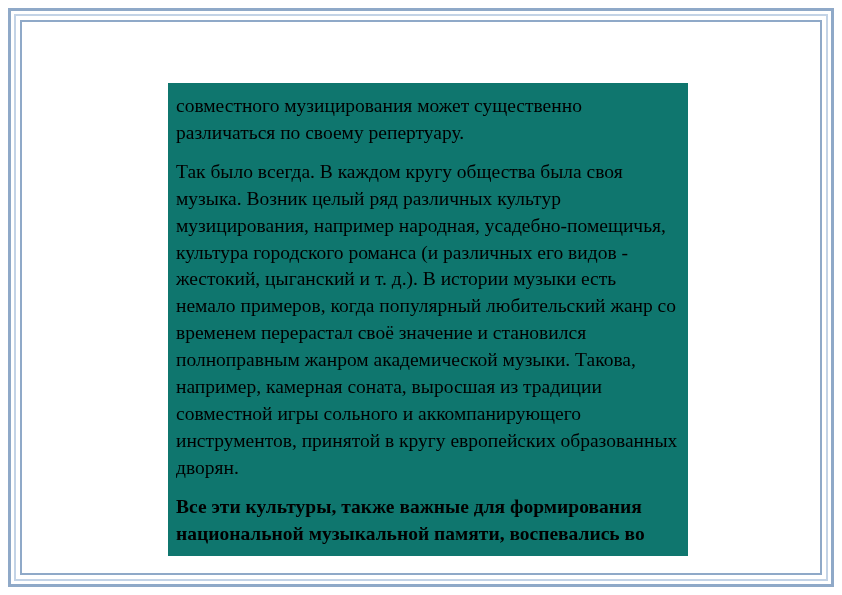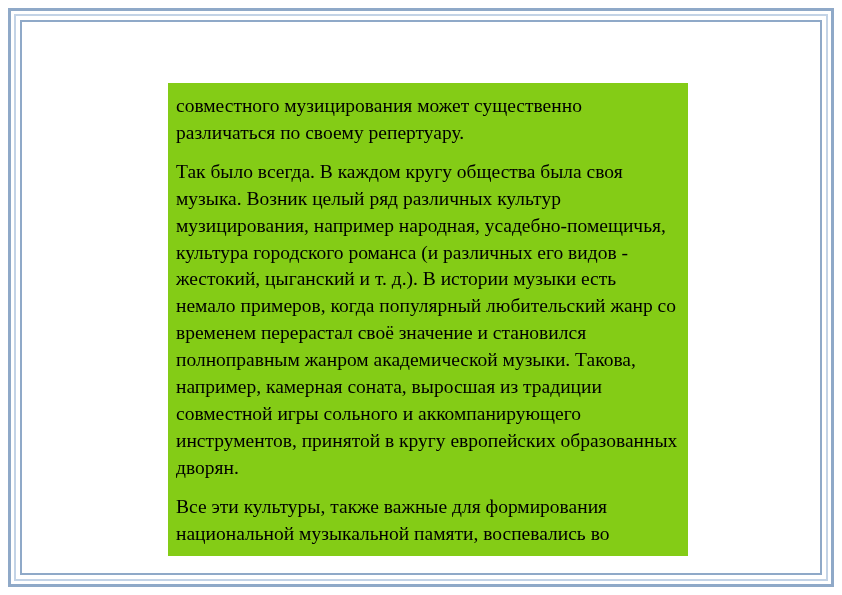--- a/index.html
+++ b/index.html
@@ -57,33 +57,34 @@
     bottom: 28px;
     background: #ffffff;
     box-sizing: border-box;
     overflow: hidden;
   }
   .text-block {
     position: absolute;
     left: 140px;
     top: 55px;
     width: 520px;
-    background: #84cc16;
+    background: #0f766e;
     padding: 10px 8px 8px 8px;
     box-sizing: border-box;
   }
   .text-block p {
     margin: 0 0 12px 0;
     font-size: 19.5px;
     line-height: 1.38;
     color: #000000;
     text-align: left;
   }
   .text-block p:last-child {
     margin-bottom: 0;
+    font-weight: bold;
   }
 </style>
 </head>
 <body>
 
 <div class="slide">
 
   <div class="frame-outer"></div>
   <div class="frame-mid"></div>
   <div class="frame-inner"></div>

